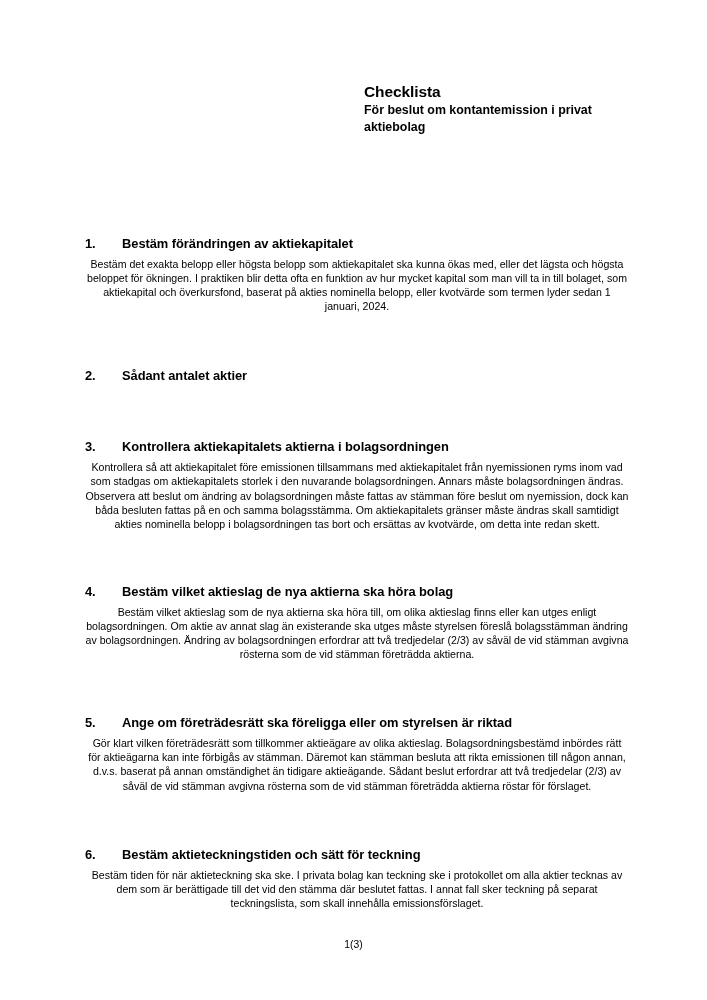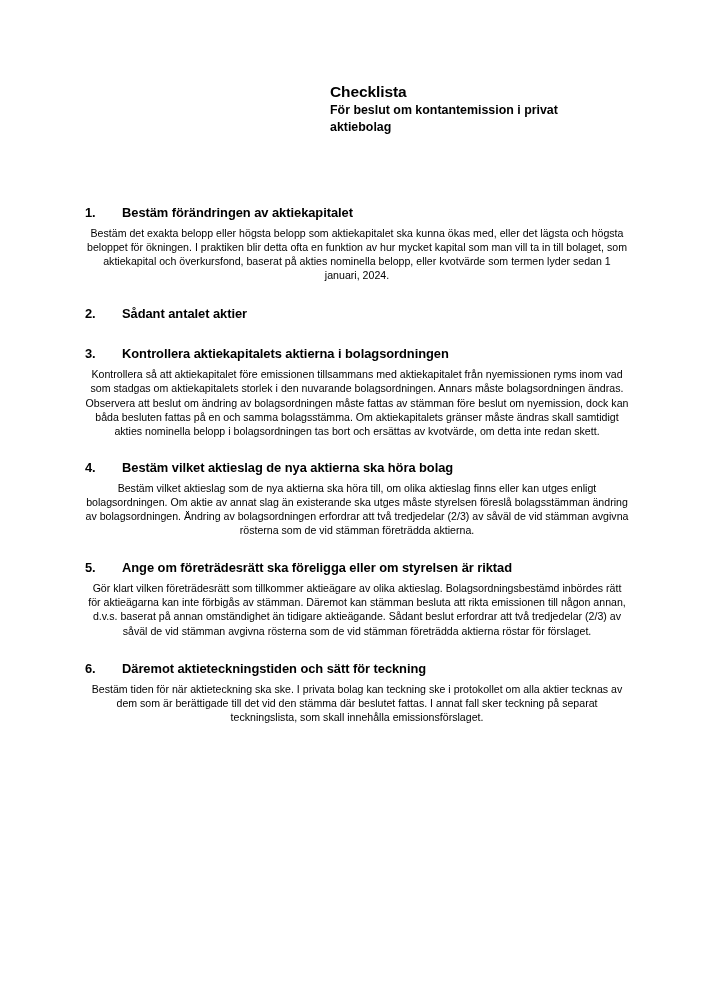--- a/index.html
+++ b/index.html
@@ -21,21 +21,21 @@
   .page {
     position: relative;
     width: 707px;
     height: 1000px;
     box-sizing: border-box;
   }
 
   
   .title-block {
     position: absolute;
-    left: 330px;
+    left: 364px;
     top: 82px;
     width: 290px;
   }
   .doc-title {
     font-size: 15.5px;
     font-weight: bold;
     line-height: 19px;
     margin: 0 0 1px 0;
     letter-spacing: -0.1px;
   }
@@ -71,20 +71,21 @@
     letter-spacing: -0.05px;
   }
   .section-number {
     width: 37px;
     flex: 0 0 37px;
     font-weight: bold;
   }
   .section-title {
     flex: 1 1 auto;
     font-weight: bold;
+    margin-top: 31px;
   }
 
   .section-body p {
     font-size: 10.6px;
     line-height: 14.1px;
     margin: 0;
     text-align: center;
     letter-spacing: 0.005px;
   }
   .section-body p + p {
@@ -164,23 +165,24 @@
         <span class="section-title">Ange om företrädesrätt ska föreligga eller om styrelsen är riktad</span>
       </h2>
       <div class="section-body">
         <p>Gör klart vilken företrädesrätt som tillkommer aktieägare av olika aktieslag. Bolagsordningsbestämd inbördes rätt för aktieägarna kan inte förbigås av stämman. Däremot kan stämman besluta att rikta emissionen till någon annan, d.v.s. baserat på annan omständighet än tidigare aktieägande. Sådant beslut erfordrar att två tredjedelar (2/3) av såväl de vid stämman avgivna rösterna som de vid stämman företrädda aktierna röstar för förslaget.</p>
       </div>
     </section>
 
     <section class="section s6">
       <h2 class="section-heading">
         <span class="section-number">6.</span>
-        <span class="section-title">Däremot aktieteckningstiden och sätt för teckning</span>
+        <span class="section-title">Bestäm aktieteckningstiden och sätt för teckning</span>
       </h2>
       <div class="section-body">
         <p>Bestäm tiden för när aktieteckning ska ske. I privata bolag kan teckning ske i protokollet om alla aktier tecknas av dem som är berättigade till det vid den stämma där beslutet fattas. I annat fall sker teckning på separat teckningslista, som skall innehålla emissionsförslaget.</p>
       </div>
     </section>
 
   </div>
 
+  <div class="footer">1(3)</div>
 
 </div>
 
 </body></html>

